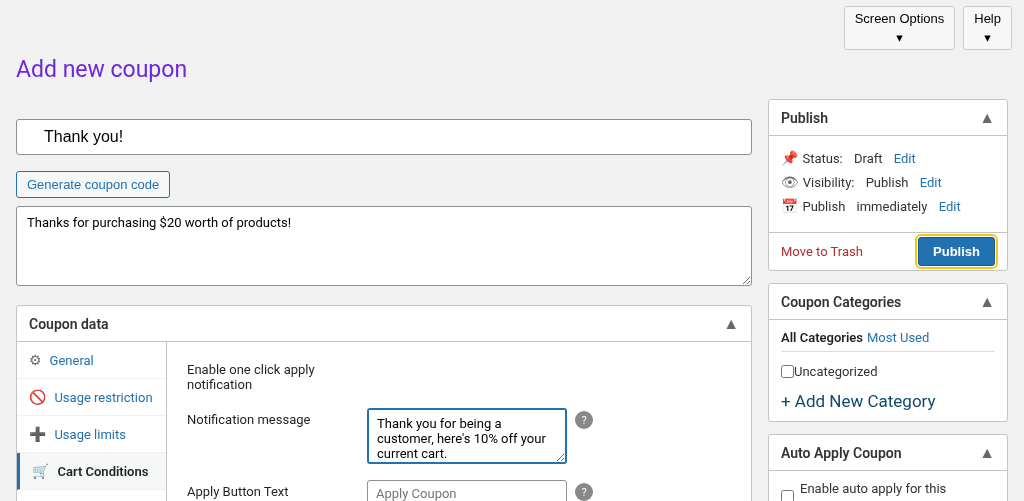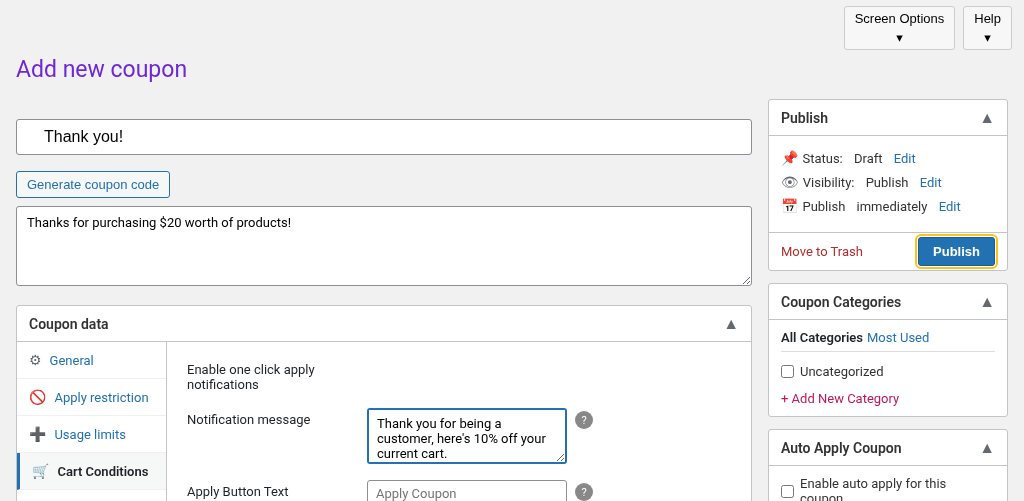--- a/index.html
+++ b/index.html
@@ -58,24 +58,24 @@
 
     .publish-footer { display: flex; justify-content: space-between; align-items: center; padding: 4px 12px; border-top: 1px solid #c3c4c7; margin-top: 4px; }
     .trash-link { color: #b32d2e; text-decoration: none; font-size: 13px; cursor: pointer; }
 
     .publish-btn { background: #2271b1; border: 1px solid #135e96; border-radius: 3px; color: #fff; padding: 6px 14px; font-size: 13px; cursor: pointer; outline: 2px solid #f5c518; outline-offset: 1px; font-weight: 600; }
 
     .cat-tabs { display: flex; gap: 4px; margin-bottom: 8px; font-size: 13px; border-bottom: 1px solid #ddd; padding-bottom: 6px; }
     .cat-tab { cursor: pointer; color: #2271b1; }
     .cat-tab.active { font-weight: 600; color: #1d2327; }
 
-    .cat-item { display: flex; align-items: center; gap: 6px; padding: 4px 0; font-size: 13px; }
+    .cat-item { display: flex; align-items: center; padding: 4px 0; font-size: 13px; }
     .cat-item input[type=checkbox] { }
 
-    .add-cat-link { color: #be185d; text-decoration: none; font-size: 13px; cursor: pointer; display: block; margin-top: 8px; }
+    .add-cat-link { color: #0c4a6e; text-decoration: none; font-size: 17px; cursor: pointer; display: block; margin-top: 8px; }
 
     .auto-apply-row { display: flex; align-items: center; gap: 6px; font-size: 13px; }
     .auto-apply-row input[type=checkbox] { }
 
     .input-wrapper { margin-bottom: 8px; }
   </style>
 </head>
 <body>
 
 <div style="display:flex;justify-content:flex-end;padding:6px 12px 6px;background:#f1f1f1;gap:8px;">
@@ -113,21 +113,21 @@
       </div>
       <div class="coupon-data-inner">
 
         <div class="sidebar-tabs">
           <a class="sidebar-tab">
             <span class="tab-icon">⚙</span>
             <span>General</span>
           </a>
           <a class="sidebar-tab">
             <span class="tab-icon">🚫</span>
-            <span>Apply restriction</span>
+            <span>Usage restriction</span>
           </a>
           <a class="sidebar-tab">
             <span class="tab-icon">➕</span>
             <span>Usage limits</span>
           </a>
           <a class="sidebar-tab active">
             <span class="tab-icon">🛒</span>
             <span>Cart Conditions</span>
           </a>
           <a class="sidebar-tab">
@@ -137,21 +137,21 @@
           <a class="sidebar-tab">
             
             
           </a>
 
         </div>
 
         <div class="tab-content">
 
           <div class="field-row">
-            <div class="field-label">Enable one click apply notifications</div>
+            <div class="field-label">Enable one click apply notification</div>
           </div>
 
           <div class="field-row">
             <div class="field-label">Notification message</div>
             <div class="field-input-area">
               <textarea class="notification-textarea" style="">Thank you for being a customer, here's 10% off your current cart.</textarea>
               <span class="help-icon">?</span>
             </div>
           </div>
 

